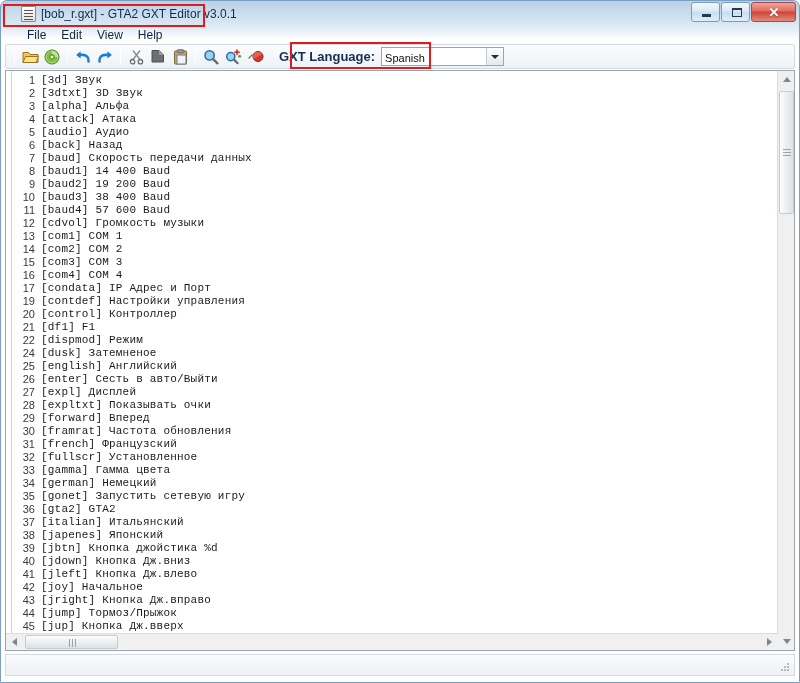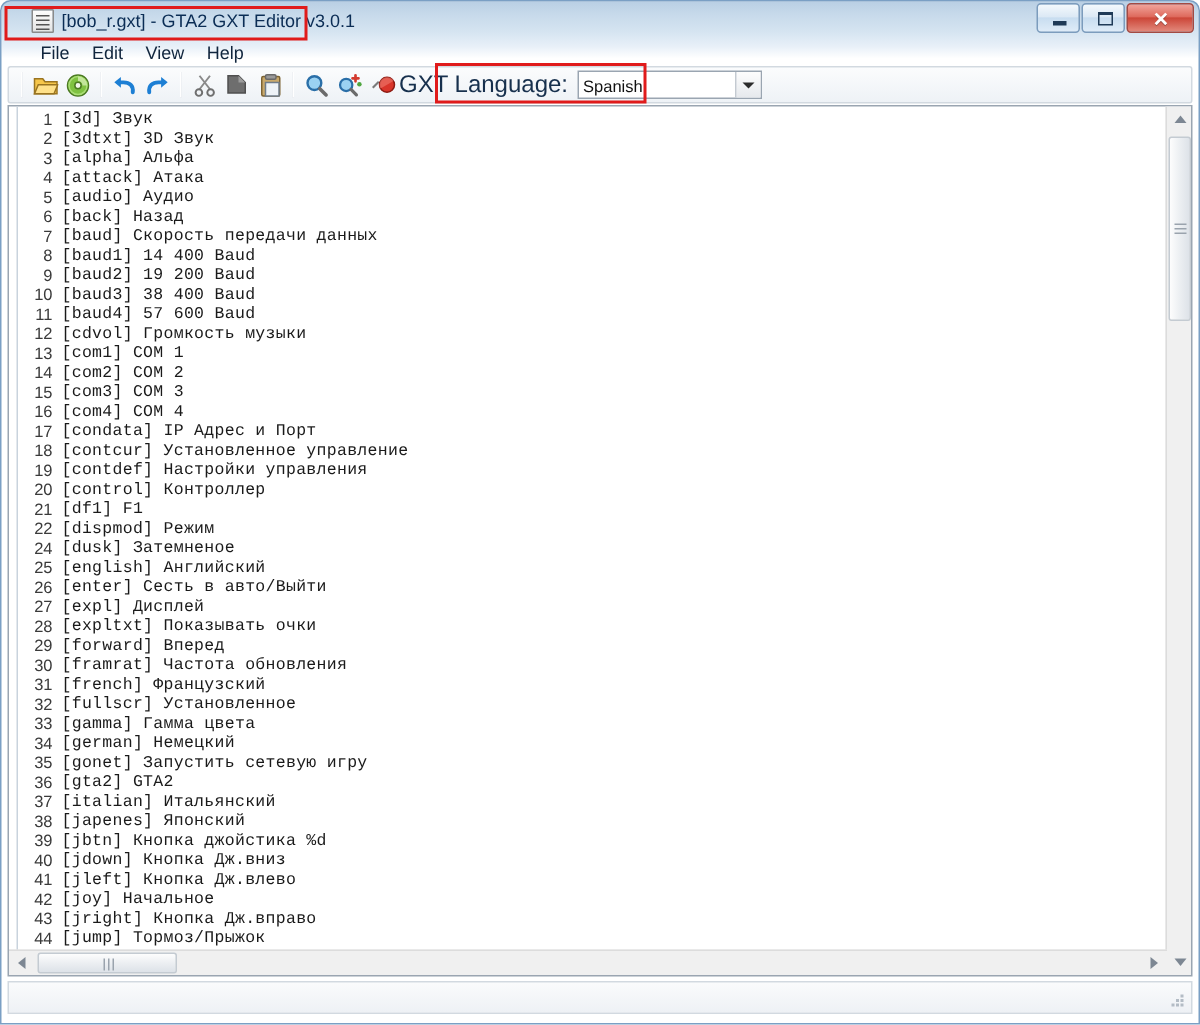--- a/index.html
+++ b/index.html
@@ -144,25 +144,26 @@
     border-right: 1px solid #ffffff;
     flex: none;
   }
   .tb-btn {
     width: 22px; height: 21px;
     flex: none;
     display: flex; align-items: center; justify-content: center;
     position: relative;
   }
   #tb-lang-label {
-    font-size: 16px;
+    font-size: 13px;
     color: #17304d;
     white-space: nowrap;
-    margin-left: 0;
+    margin-left: 13px;
     line-height: 14px;
+    font-weight: bold;
   }
   
   #lang-combo {
     position: relative;
     margin-left: 6px;
     width: 123px; height: 19px;
     background: #ffffff;
     border: 1px solid #9aa5b1;
     display: flex;
     align-items: flex-end;
@@ -560,24 +561,20 @@
           <span class="line-no">15</span>
           <span class="line-text">[com3] COM 3</span>
         </div>
         <div class="code-line">
           <span class="line-no">16</span>
           <span class="line-text">[com4] COM 4</span>
         </div>
         <div class="code-line">
           <span class="line-no">17</span>
           <span class="line-text">[condata] IP Адрес и Порт</span>
-        </div>
-        <div class="code-line">
-          <span class="line-no">18</span>
-          <span class="line-text">[contcur] Установленное управление</span>
         </div>
         <div class="code-line">
           <span class="line-no">19</span>
           <span class="line-text">[contdef] Настройки управления</span>
         </div>
         <div class="code-line">
           <span class="line-no">20</span>
           <span class="line-text">[control] Контроллер</span>
         </div>
         <div class="code-line">

